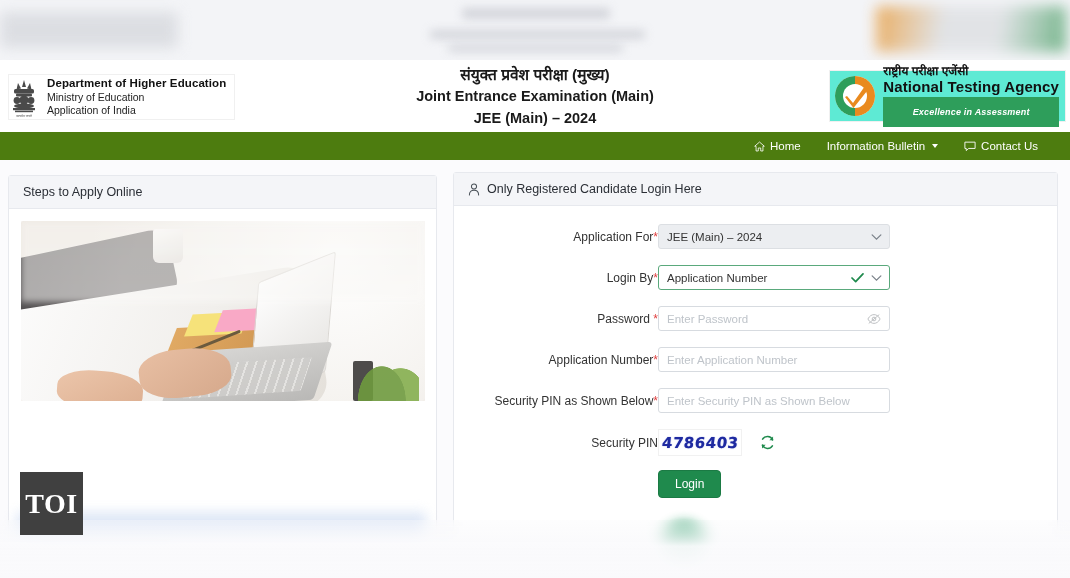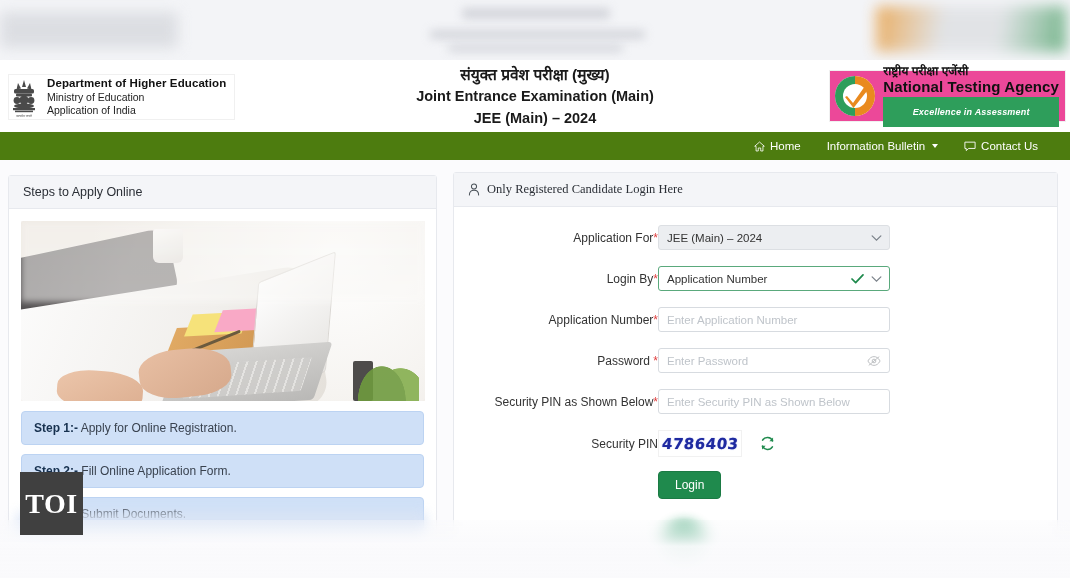--- a/index.html
+++ b/index.html
@@ -53,21 +53,21 @@
     position: absolute; left: 0; right: 0; top: 4px;
     text-align: center; color: #1a1a1a;
   }
   .hdr-hi { font-size: 15.5px; font-weight: bold; line-height: 1.45; }
   .hdr-en { font-size: 14.5px; font-weight: bold; line-height: 1.5; }
   .hdr-yr { font-size: 14.5px; font-weight: bold; line-height: 1.5; }
 
   .hdr-right {
     position: absolute; right: 4px; top: 10px; height: 52px;
     display: flex; align-items: center; gap: 7px;
-    background: #ec4899; border: 1px solid #f0f0f0; padding: 2px 6px 2px 4px;
+    background: #5eead4; border: 1px solid #f0f0f0; padding: 2px 6px 2px 4px;
   }
   .nta-mark { width: 42px; height: 42px; flex: 0 0 42px; }
   .nta-text { text-align: left; }
   .nta-hi { font-size: 12px; font-weight: bold; color: #111; line-height: 1.15; }
   .nta-en { font-size: 15px; font-weight: bold; color: #111; line-height: 1.1; letter-spacing: .1px; }
   .nta-tag {
     margin-top: 2px; background: #2e9e5b; color: #fff; font-size: 9px;
     font-style: italic; font-weight: bold; padding: 10px 6px; text-align: center;
     letter-spacing: .2px;
   }
@@ -93,21 +93,21 @@
   .content { position: absolute; left: 0; top: 160px; width: 1070px; height: 510px; }
 
   .card {
     position: absolute; background: #ffffff;
     border: 1px solid #e7e9ee; border-radius: 3px;
   }
   .card-head {
     background: #f4f5f8; border-bottom: 1px solid #e7e9ee;
     padding: 9px 14px; font-size: 12.5px; color: #2b2f36;
   }
-  .card-head.withicon { display: flex; align-items: center; gap: 7px; font-family: Liberation Serif, serif; }
+  .card-head.withicon { display: flex; align-items: center; gap: 7px; }
 
   
   .left-card { left: 8px; top: 15px; width: 429px; height: 388px; }
   .left-body { padding: 12px 12px 0 12px; }
   .photo {
     width: 404px; height: 180px; border-radius: 2px; overflow: hidden;
     position: relative; background: #f3efe9;
   }
   .photo .bg {
     position: absolute; inset: 0;
@@ -370,31 +370,20 @@
           <div class="laptop-base"></div>
           <div class="keys"></div>
           <div class="pencil"></div>
           <div class="hand1"></div>
           <div class="hand2"></div>
           <div class="dark-obj"></div>
           <div class="plant"></div>
           <div class="blur-top"></div>
         </div>
       </div>
-      <div class="steps">
-        <div class="step">
-          <b>Step 1:-</b><span> Apply for Online Registration.</span>
-        </div>
-        <div class="step">
-          <b>Step 2:-</b><span> Fill Online Application Form.</span>
-        </div>
-        <div class="step">
-          <b>Step 3:-</b><span> Submit Documents.</span>
-        </div>
-      </div>
     </div>
 
     <div class="card right-card">
       <div class="card-head withicon">
         <svg width="12" height="13" viewBox="0 0 14 15">
           <circle cx="7" cy="4" r="3" fill="none" stroke="#4a5158" stroke-width="1.2"></circle>
           <path d="M1.6 14 C1.6 10.2 4 8.4 7 8.4 C10 8.4 12.4 10.2 12.4 14" fill="none" stroke="#4a5158" stroke-width="1.2" stroke-linecap="round"></path>
         </svg>
         <span>Only Registered Candidate Login Here</span>
       </div>
@@ -427,47 +416,47 @@
               <path d="M1 6 L5 10 L13 1.5" fill="none" stroke="#1f8a4d" stroke-width="1.9" stroke-linecap="round" stroke-linejoin="round"></path>
             </svg>
             <svg class="chev" width="11" height="7" viewBox="0 0 12 8">
               <path d="M1 1.5 L6 6.5 L11 1.5" fill="none" stroke="#7b828a" stroke-width="1.4" stroke-linecap="round"></path>
             </svg>
           </div>
         </div>
 
         <div class="row">
           <div class="lbl">
-            <span>Application Number</span><span class="req">*</span>
-          </div>
-          <div class="fieldwrap">
-            <div class="field">
-              <span class="ph">Enter Application Number</span>
-            </div>
-          </div>
-        </div>
-
-        <div class="row">
-          <div class="lbl">
             <span>Password </span><span class="req">*</span>
           </div>
           <div class="fieldwrap">
             <div class="field">
               <span class="ph">Enter Password</span>
             </div>
             <svg class="eye" width="14" height="11" viewBox="0 0 16 12">
               <path d="M1 6 C3 2.4 5.4 1 8 1 C10.6 1 13 2.4 15 6 C13 9.6 10.6 11 8 11 C5.4 11 3 9.6 1 6 Z" fill="none" stroke="#6b7077" stroke-width="1.1"></path>
               <circle cx="8" cy="6" r="2.1" fill="none" stroke="#6b7077" stroke-width="1.1"></circle>
               <path d="M2 11 L14 1" stroke="#6b7077" stroke-width="1.1"></path>
             </svg>
           </div>
         </div>
 
         <div class="row">
           <div class="lbl">
+            <span>Application Number</span><span class="req">*</span>
+          </div>
+          <div class="fieldwrap">
+            <div class="field">
+              <span class="ph">Enter Application Number</span>
+            </div>
+          </div>
+        </div>
+
+        <div class="row">
+          <div class="lbl">
             <span>Security PIN as Shown Below</span><span class="req">*</span>
           </div>
           <div class="fieldwrap">
             <div class="field">
               <span class="ph">Enter Security PIN as Shown Below</span>
             </div>
           </div>
         </div>
 
         <div class="captcha-row">

